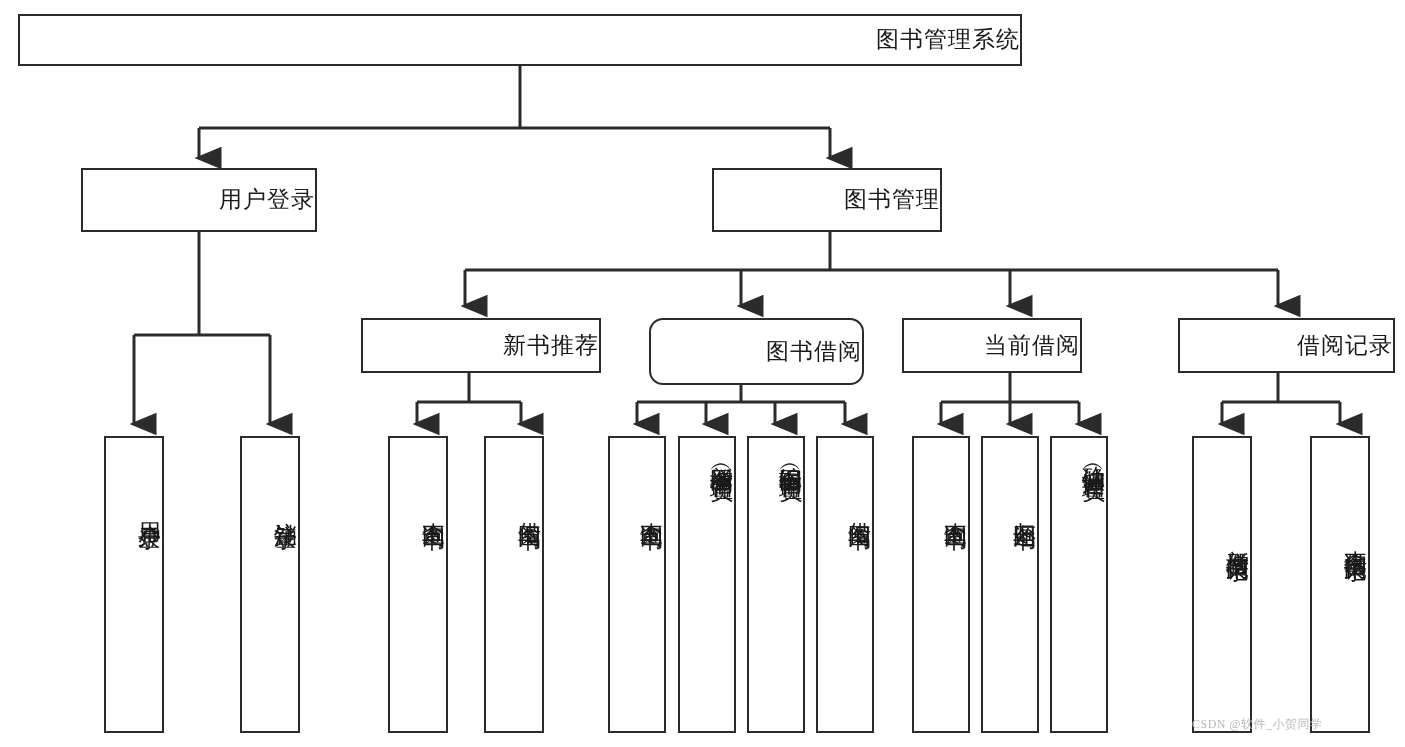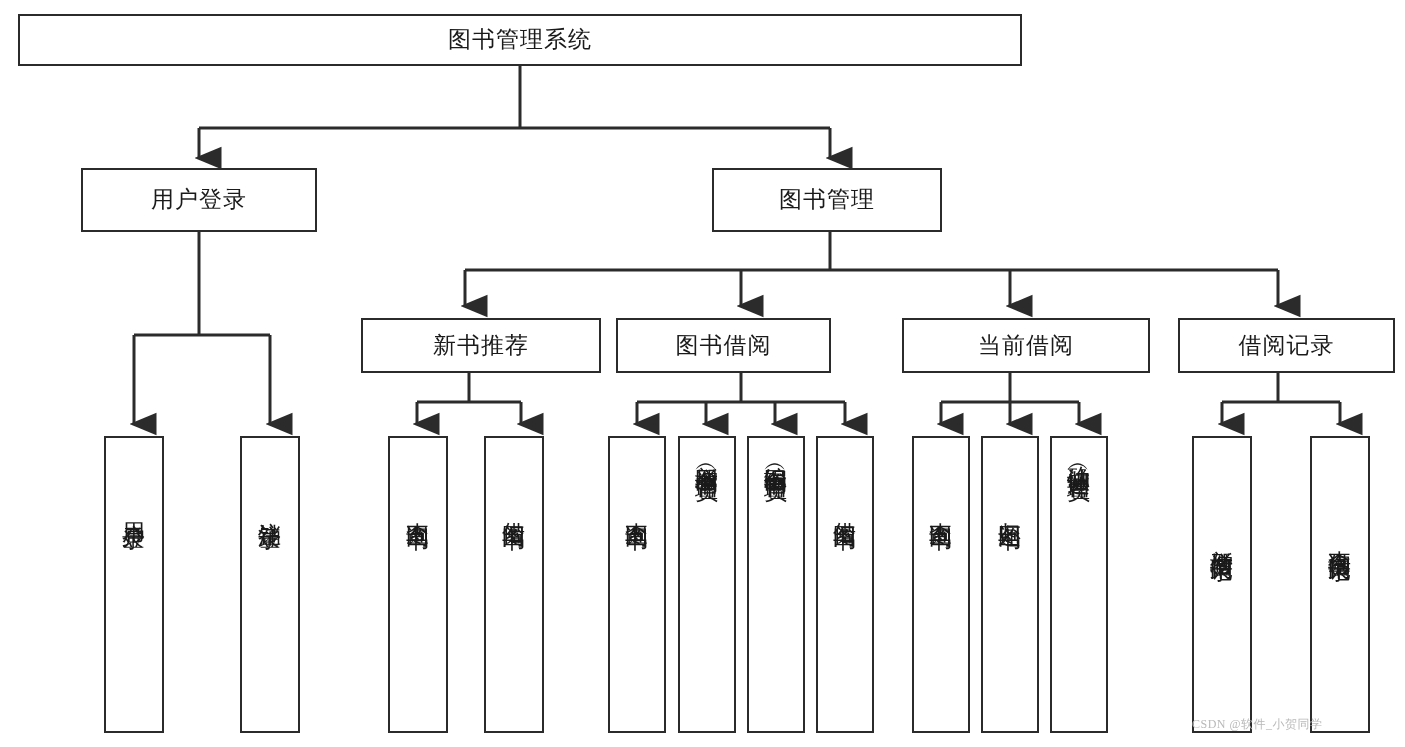--- a/index.html
+++ b/index.html
@@ -26,21 +26,21 @@
     height: 747px;
     pointer-events: none;
   }
   .node {
     position: absolute;
     box-sizing: border-box;
     border: 2px solid #2b2b2b;
     background: #ffffff;
     display: flex;
     align-items: center;
-    justify-content: center;
+    justify-content: flex-end;
     color: #1a1a1a;
     text-align: center;
   }
   .node.h {
     font-size: 23px;
     letter-spacing: 1px;
     line-height: 1.2;
   }
   .node.v {
     font-size: 23px;
@@ -137,24 +137,24 @@
   <div class="node h" style="left:81px; top:168px; width:236px; height:64px;">
     <span>用户登录</span>
   </div>
   <div class="node h" style="left:712px; top:168px; width:230px; height:64px;">
     <span>图书管理</span>
   </div>
 
   <div class="node h" style="left:361px; top:318px; width:240px; height:55px;">
     <span>新书推荐</span>
   </div>
-  <div class="node h" style="left:616px; top:318px; width:215px; height:55px;">
+  <div class="node h" style="left:649px; top:318px; width:215px; height:67px;border-radius:14px;">
     <span>图书借阅</span>
   </div>
-  <div class="node h" style="left:902px; top:318px; width:248px; height:55px;">
+  <div class="node h" style="left:902px; top:318px; width:180px; height:55px;">
     <span>当前借阅</span>
   </div>
   <div class="node h" style="left:1170px; top:318px; width:217px; height:55px;margin-left:8px;">
     <span>借阅记录</span>
   </div>
 
   <div class="node v mid" style="left:104px; top:436px; width:60px; height:297px;">
     <span class="vlabel">用户登录</span>
   </div>
   <div class="node v mid" style="left:240px; top:436px; width:60px; height:297px;">

